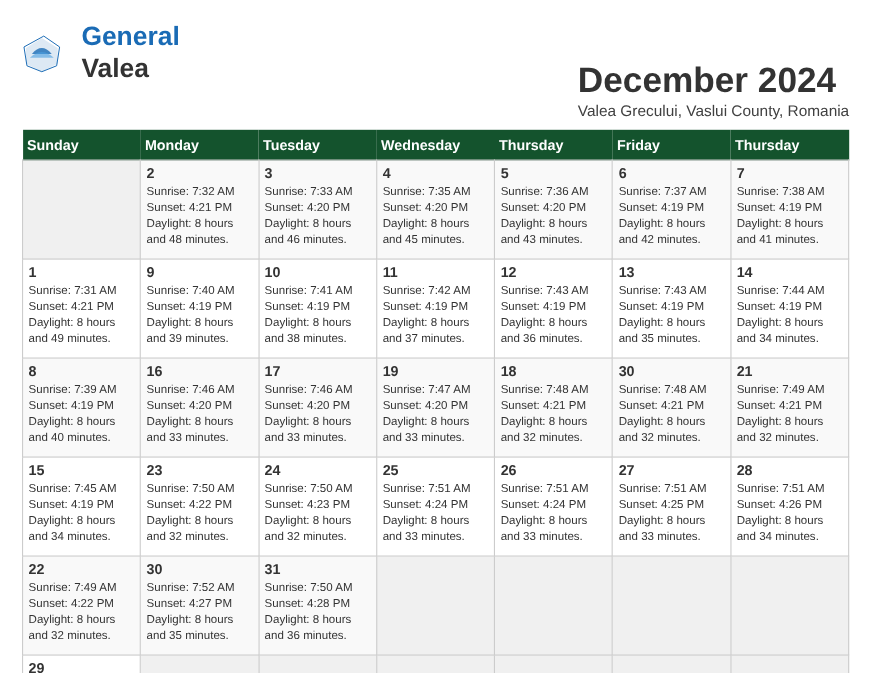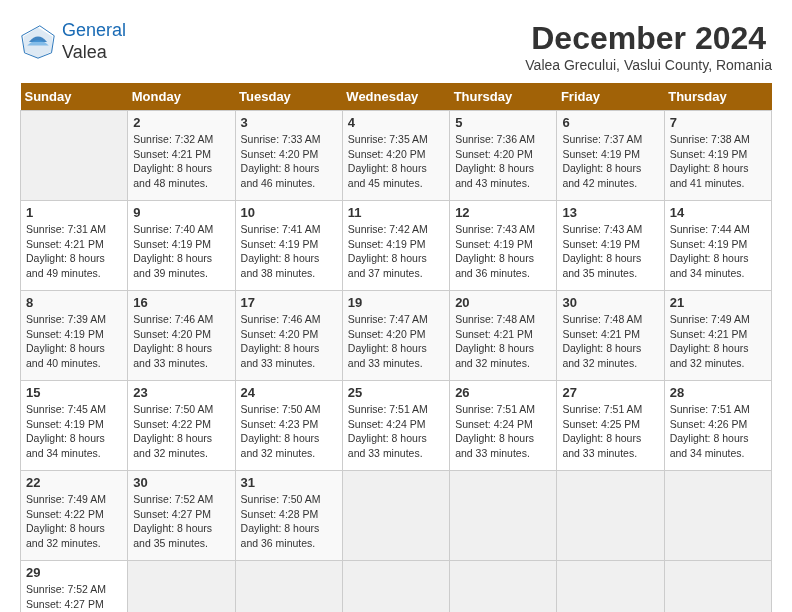--- a/index.html
+++ b/index.html
@@ -15,51 +15,53 @@
       justify-content: space-between;
       align-items: flex-start;
       margin-bottom: 10px;
     }
     .logo {
       display: flex;
       align-items: center;
       gap: 6px;
     }
     .logo-text {
-      font-size: 18px;
-      font-weight: normal;
+      font-size: 24px;
+      font-weight: bold;
       color: #333;
       line-height: 1.2;
+      margin-left: 12px;
     }
     .logo-text span {
       color: #1a6bb5;
     }
     .logo-icon {
       width: 36px;
       height: 36px;
     }
     .title-block {
-      text-align: center;
+      text-align: left;
+      margin-top: 35px;
     }
     .month-title {
       font-size: 32px;
       font-weight: bold;
       color: #333;
     }
     .subtitle {
       font-size: 14px;
       color: #404040;
     }
     table {
       width: 100%;
       border-collapse: collapse;
       font-size: 11px;
     }
     thead tr th {
-      background: #a16207;
+      background: #14532d;
       color: #fff;
       padding: 6px 4px;
       text-align: left;
       font-size: 13px;
       font-weight: bold;
     }
     tbody tr td {
       border: 1px solid #ccc;
       vertical-align: top;
       padding: 4px 5px;
@@ -240,21 +242,21 @@
 and 33 minutes.</div>
         </td>
         <td>
           <span class="day-num">19</span>
           <div class="day-info">Sunrise: 7:47 AM
 Sunset: 4:20 PM
 Daylight: 8 hours
 and 33 minutes.</div>
         </td>
         <td>
-          <span class="day-num">20</span>
+          <span class="day-num">18</span>
           <div class="day-info">Sunrise: 7:48 AM
 Sunset: 4:21 PM
 Daylight: 8 hours
 and 32 minutes.</div>
         </td>
         <td>
           <span class="day-num">30</span>
           <div class="day-info">Sunrise: 7:48 AM
 Sunset: 4:21 PM
 Daylight: 8 hours

